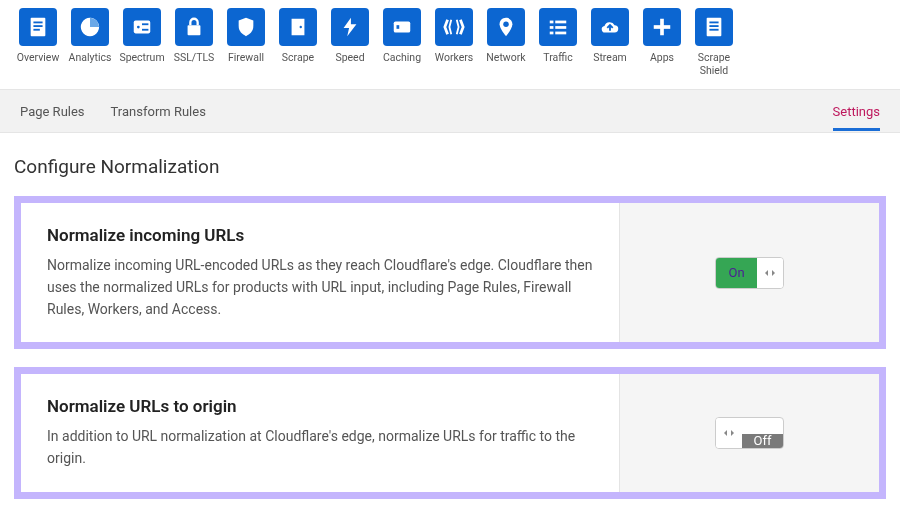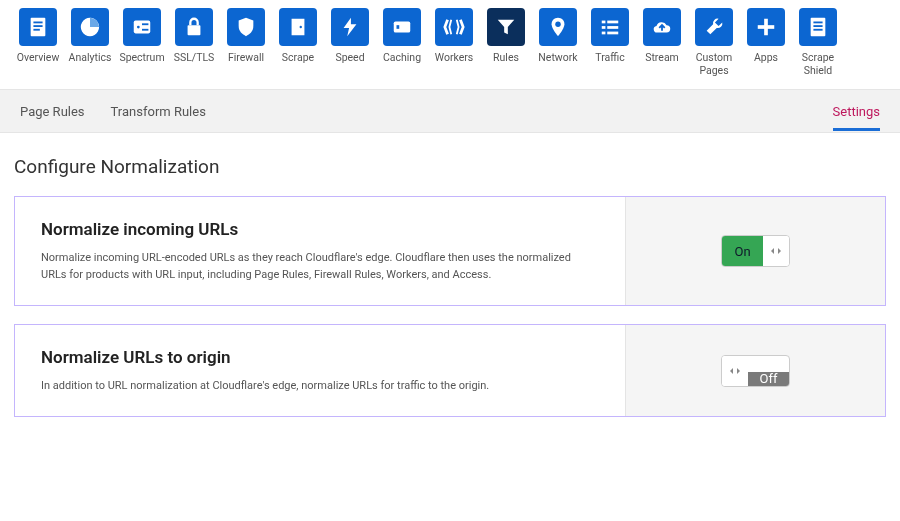--- a/index.html
+++ b/index.html
@@ -75,21 +75,21 @@
       padding-bottom: 9px;
       margin-bottom: -1px;
     }
     .page-title {
       font-size: 19px;
       font-weight: 400;
       color: #333;
       padding: 22px 14px 18px 14px;
     }
     .card {
-      border: 1px solid #c4b5fd;
+      border: 7px solid #c4b5fd;
       margin: 0 14px 18px 14px;
       display: flex;
       background: #fff;
     }
     .card-left {
       flex: 1;
       padding: 22px 26px;
     }
     .card-right {
       width: 260px;
@@ -99,21 +99,21 @@
       align-items: center;
       justify-content: center;
     }
     .card-title {
       font-size: 17px;
       font-weight: 600;
       color: #222;
       margin-bottom: 10px;
     }
     .card-desc {
-      font-size: 11px;
+      font-size: 14px;
       color: #555;
       line-height: 1.55;
     }
     .toggle {
       display: flex;
       border: 1px solid #ccc;
       border-radius: 4px;
       overflow: hidden;
       background: #fff;
       height: 32px;
@@ -121,21 +121,21 @@
     }
     .toggle-on, .toggle-off, .toggle-handle {
       display: flex;
       align-items: center;
       justify-content: center;
       font-size: 13px;
       padding: 0 10px;
     }
     .toggle.on .toggle-on {
       background: #35a654;
-      color: #0f172a;
+      color: #4c1d95;
       padding: 0 12px;
     }
     .toggle.on .toggle-handle {
       background: #fff;
       color: #777;
       padding: 0 8px;
     }
     .toggle.off .toggle-handle {
       background: #fff;
       color: #777;
@@ -223,28 +223,20 @@
     </div>
     <div class="nav-item">
       <div class="nav-icon-box">
         <svg viewBox="0 0 24 24">
           <use href="#i-brackets"></use>
         </svg>
       </div>
       <div class="nav-label">Workers</div>
     </div>
     <div class="nav-item">
-      <div class="nav-icon-box active">
-        <svg viewBox="0 0 24 24">
-          <use href="#i-funnel"></use>
-        </svg>
-      </div>
-      <div class="nav-label">Rules</div>
-    </div>
-    <div class="nav-item">
       <div class="nav-icon-box">
         <svg viewBox="0 0 24 24">
           <use href="#i-pin"></use>
         </svg>
       </div>
       <div class="nav-label">Network</div>
     </div>
     <div class="nav-item">
       <div class="nav-icon-box">
         <svg viewBox="0 0 24 24">
@@ -253,29 +245,20 @@
       </div>
       <div class="nav-label">Traffic</div>
     </div>
     <div class="nav-item">
       <div class="nav-icon-box">
         <svg viewBox="0 0 24 24">
           <use href="#i-cloud-up"></use>
         </svg>
       </div>
       <div class="nav-label">Stream</div>
-    </div>
-    <div class="nav-item">
-      <div class="nav-icon-box">
-        <svg viewBox="0 0 24 24">
-          <use href="#i-wrench"></use>
-        </svg>
-      </div>
-      <div class="nav-label">Custom
-Pages</div>
     </div>
     <div class="nav-item">
       <div class="nav-icon-box">
         <svg viewBox="0 0 24 24">
           <use href="#i-plus"></use>
         </svg>
       </div>
       <div class="nav-label">Apps</div>
     </div>
     <div class="nav-item">

